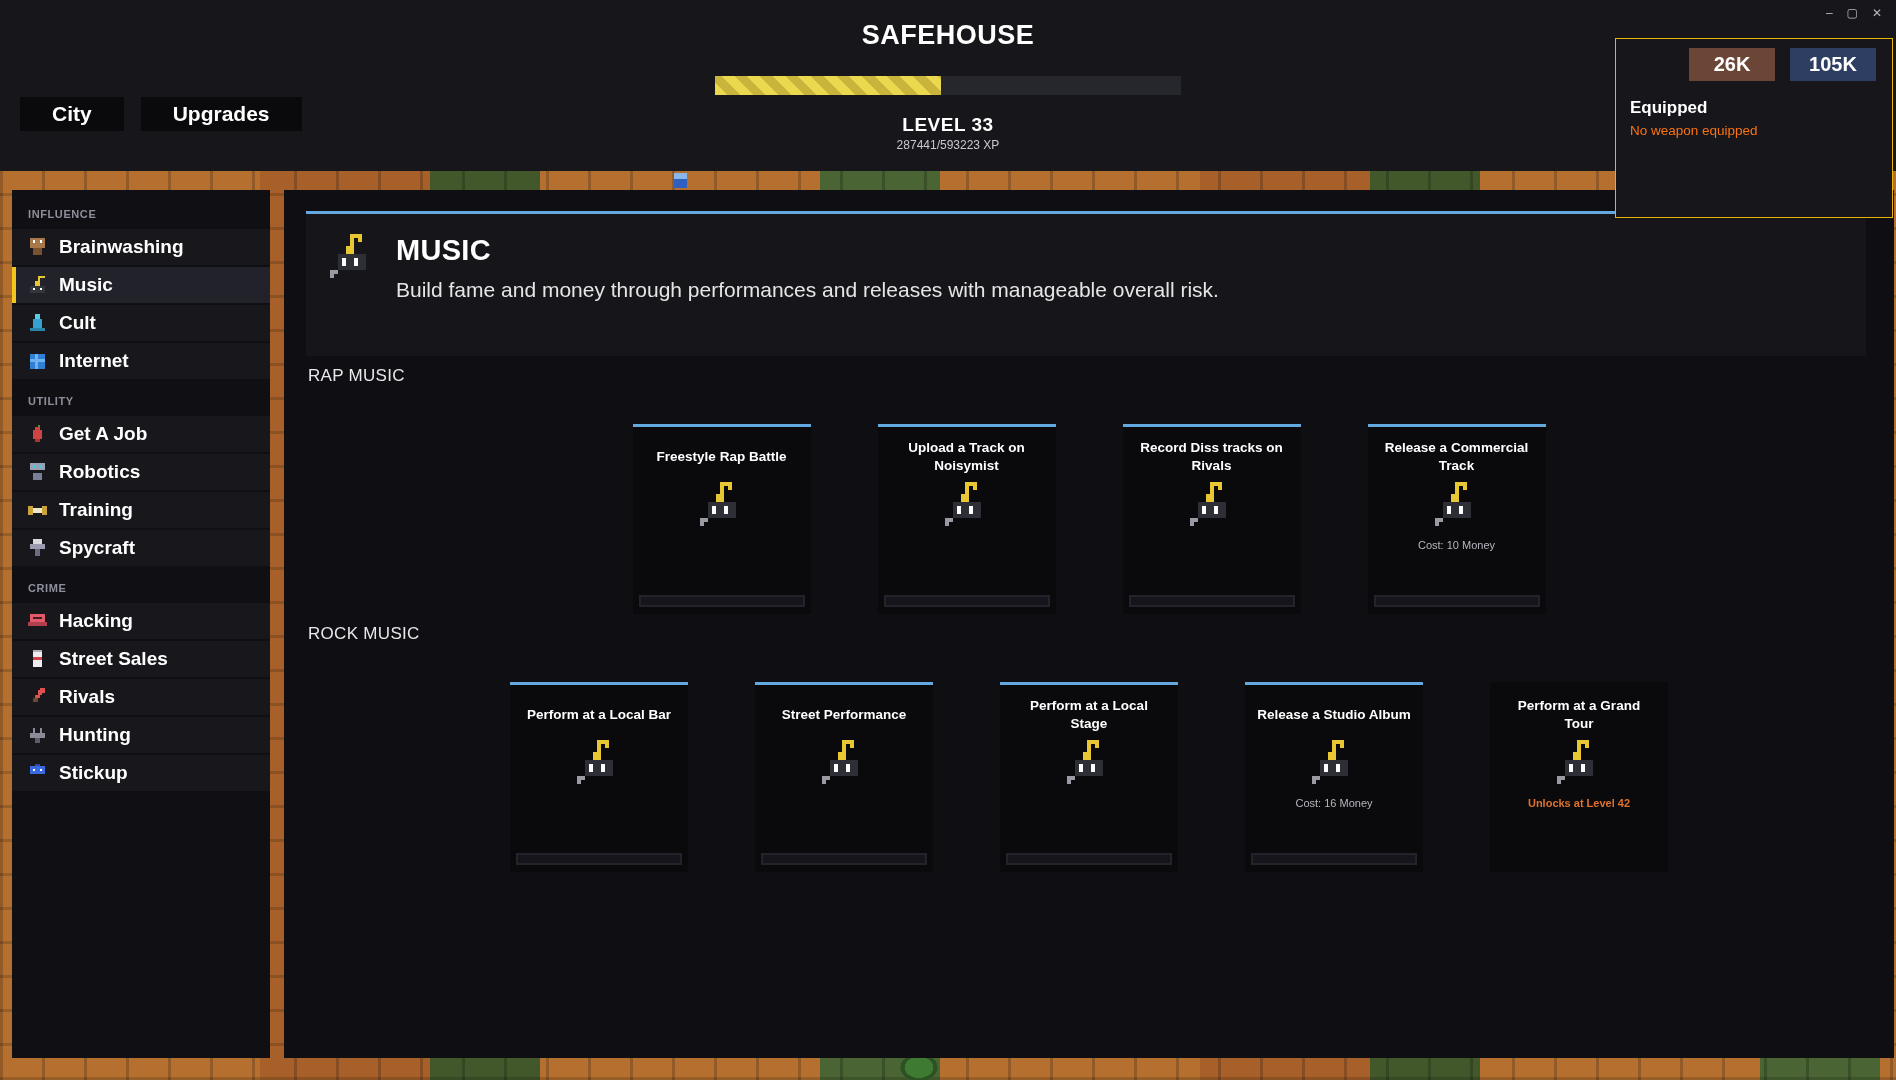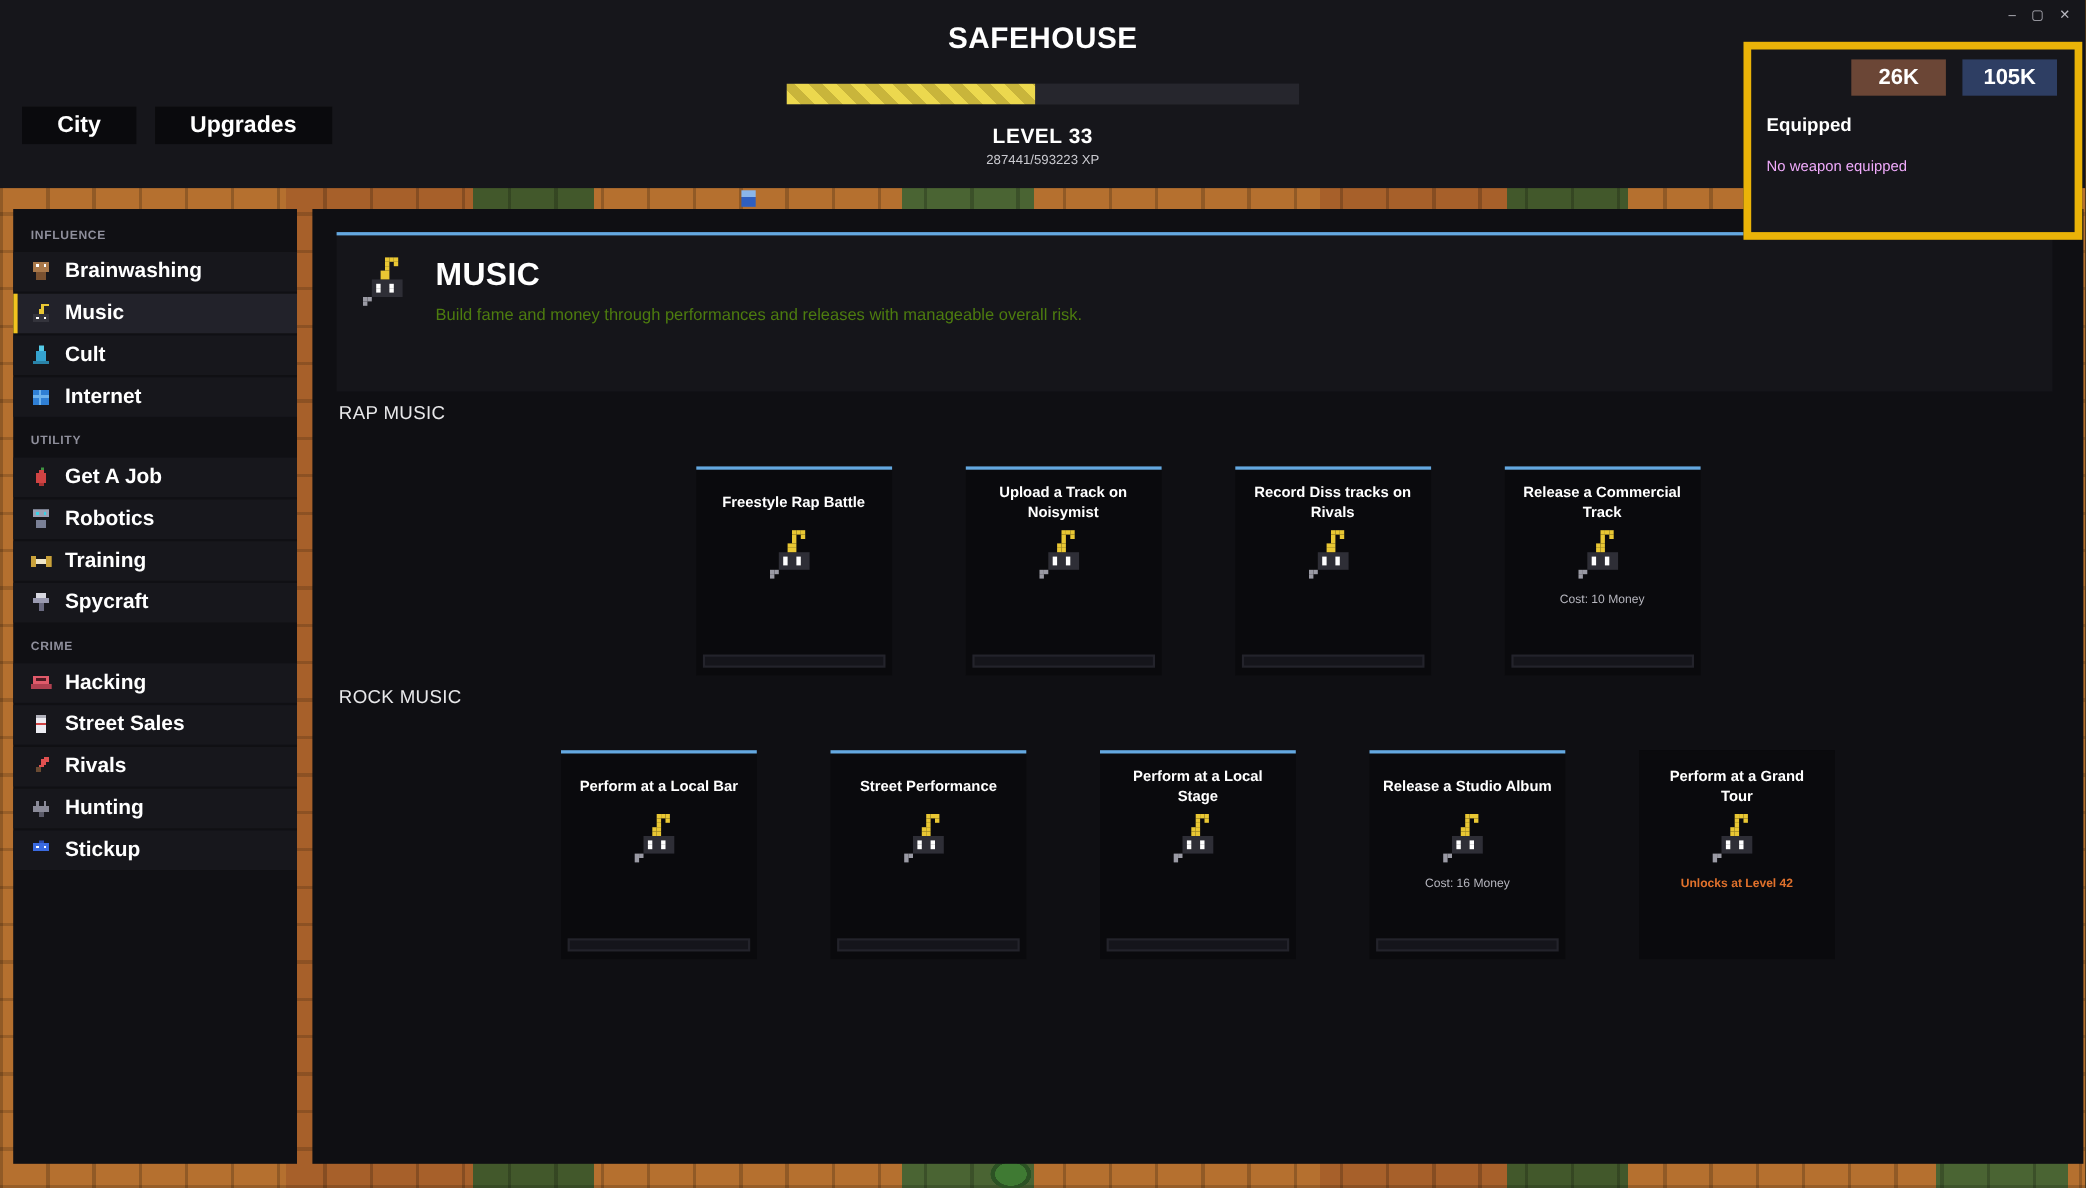--- a/index.html
+++ b/index.html
@@ -30,45 +30,45 @@
   .nav { position:absolute; left:20px; top:97px; display:flex; gap:17px; }
   .nav button { background:#0a0a0d; color:#fff; border:none; font-family:inherit;
     font-size:21px; font-weight:700; padding:5px 32px; cursor:pointer; }
   .level-block { position:absolute; left:50%; top:76px; transform:translateX(-50%); width:466px; text-align:center; }
   .xp-track { width:100%; height:19px; background:#26262d; position:relative; overflow:hidden; }
   .xp-fill { height:100%; width:0;
     background:repeating-linear-gradient(45deg,#ecd84e 0 9px,#c9b53b 9px 18px); }
   .level-label { margin-top:19px; font-size:19px; font-weight:700; color:#fff; letter-spacing:.5px; }
   .xp-text { margin-top:2px; font-size:12px; color:#c9c9cf; }
 
-  .equipped-panel { position:absolute; right:3px; top:38px; width:308px; height:180px;
-    background:#16161b; border:7px solid #eab308; }
+  .equipped-panel { position:absolute; right:3px; top:38px; width:278px; height:180px;
+    background:#16161b; border:1px solid #eab308; }
   .badges { display:flex; justify-content:flex-end; gap:15px; padding:9px 16px 0 0; }
   .badge { min-width:86px; padding:5px 14px; text-align:center; color:#fff; font-size:20px; font-weight:700; cursor:pointer; }
   .equipped-title { margin:17px 0 0 14px; font-size:17px; font-weight:700; color:#fff; }
-  .equipped-status { margin:19px 0 0 14px; font-size:13.5px; color:#f0abfc; }
+  .equipped-status { margin:5px 0 0 14px; font-size:13.5px; color:#f97316; }
 
   
   .sidebar { position:absolute; left:12px; top:190px; width:258px; height:868px;
     background:#101014; z-index:3; padding:4px 0; overflow:hidden; }
   .section-label { padding:14px 16px 7px; font-size:11px; font-weight:700; color:#8f8f9c; letter-spacing:.6px; }
   .side-item { display:flex; align-items:center; gap:12px; height:36px; margin:2px 0;
     padding-left:12px; background:#17171c; color:#fff; font-size:19px; font-weight:700;
     border-left:4px solid rgba(0,0,0,0); cursor:pointer; }
   .side-item.selected { background:#22222a; border-left-color:#f2c41e; }
   .sicon { width:19px; height:19px; display:inline-flex; }
   .sicon svg { width:19px; height:19px; shape-rendering:crispEdges; }
 
   
   .panel { position:absolute; left:284px; top:190px; width:1610px; height:868px;
     background:#0f0f13; z-index:3; overflow:hidden; }
   .panel-header { margin:21px 28px 0 22px; background:#15151a; border-top:3px solid #64a8e0;
     padding:20px 24px 28px; display:flex; gap:22px; align-items:flex-start; min-height:145px; }
   .panel-header h2 { margin:0; font-size:29px; font-weight:700; color:#fff; letter-spacing:.3px; }
-  .panel-header p { margin:11px 0 0; font-size:15px; color:#4d7c0f; }
+  .panel-header p { margin:11px 0 0; font-size:21px; color:#e5e5e5; }
 
   .group-label { margin:10px 0 0 24px; font-size:17px; color:#e8e8ea; letter-spacing:.3px; }
   .cards { display:flex; justify-content:center; gap:67px; margin-top:38px; }
   .card { width:178px; height:190px; background:#0a0a0d; border-top:3px solid #64a8e0;
     position:relative; padding-top:9px; cursor:pointer; }
   .card.locked { border-top-color:#0a0a0d; }
   .card-title { height:42px; display:flex; align-items:center; justify-content:center;
     text-align:center; font-size:13.5px; font-weight:700; color:#fff; line-height:1.3; padding:0 12px; }
   .card-icon { display:flex; justify-content:center; margin-top:4px; }
   .card-cost { margin-top:13px; text-align:center; font-size:11px; color:#b6b6be; min-height:13px; }

